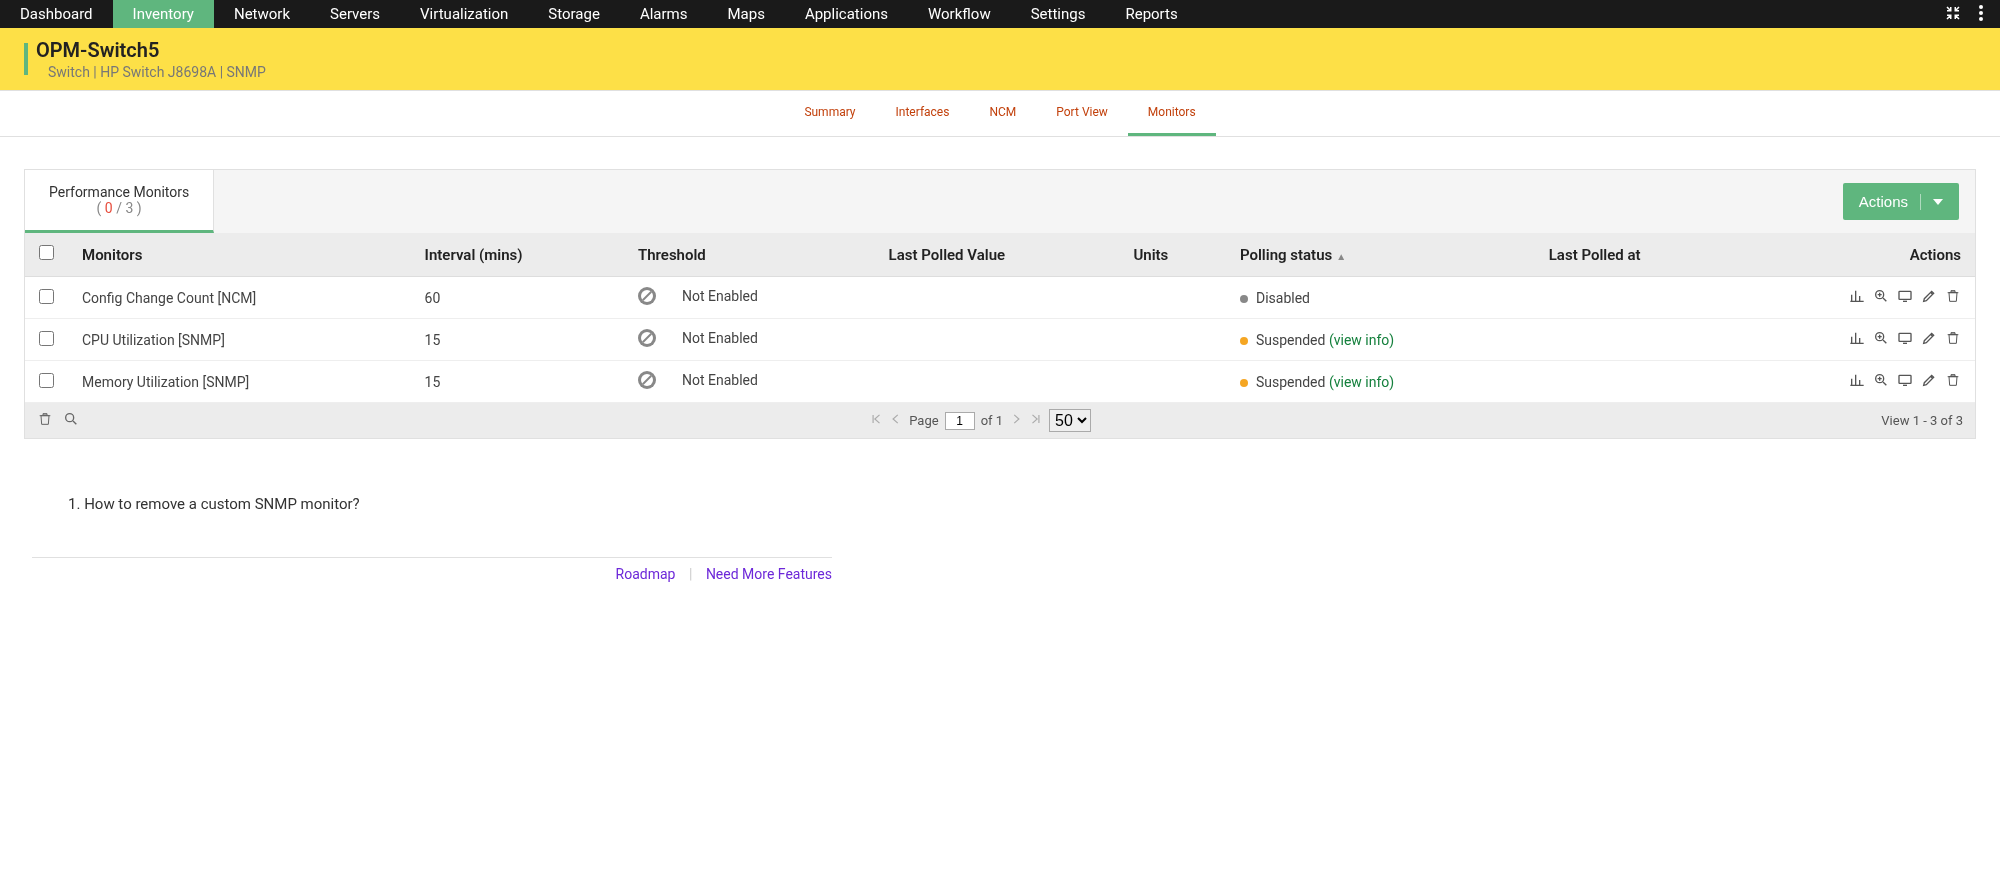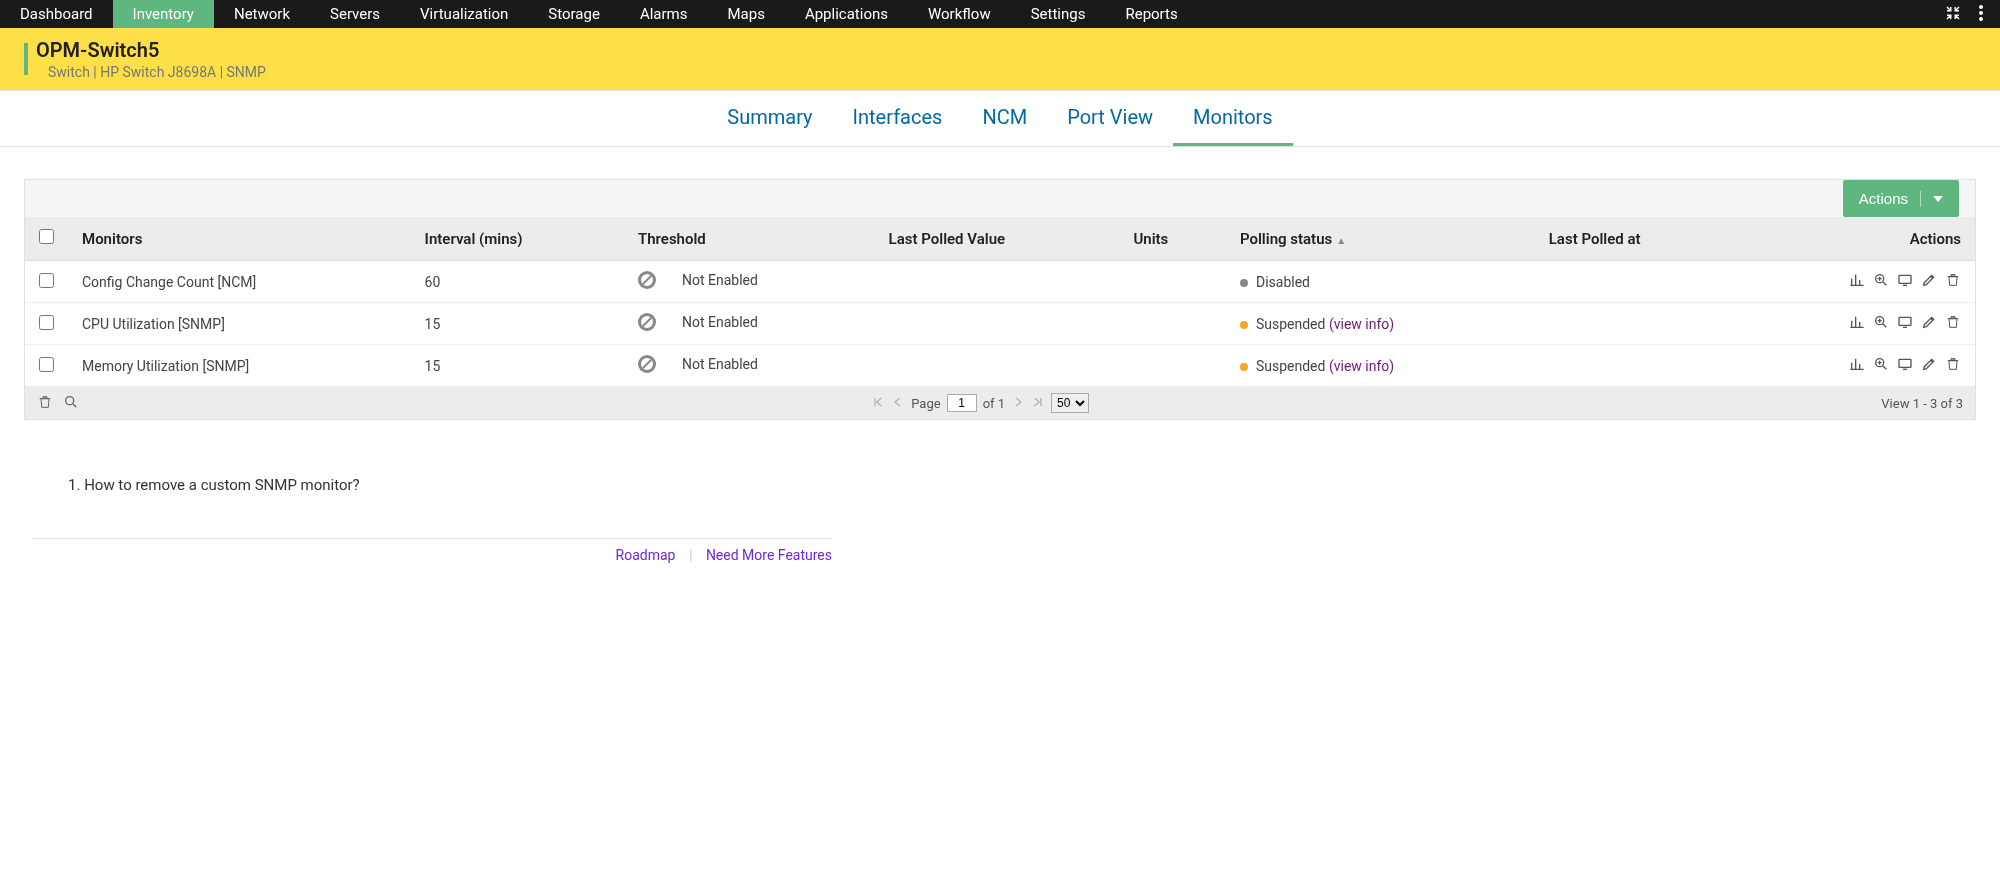--- a/index.html
+++ b/index.html
@@ -15,21 +15,21 @@
 
 
 .page-header { background: #fde047; border-bottom: 1px solid #e0e0e0; padding: 10px 24px; }
 .page-header-title { display: flex; align-items: center; gap: 8px; }
 .page-header-title .bar { width: 4px; height: 32px; background: #5fb67e; }
 .page-header-title h1 { font-size: 20px; font-weight: 600; color: #222; }
 .page-header-sub { color: #777; font-size: 14px; margin-top: 2px; margin-left: 12px; }
 
 
 .subtabs { display: flex; justify-content: center; border-bottom: 1px solid #e0e0e0; background: #fff; }
-.subtab { padding: 14px 20px; cursor: pointer; color: #0369a1; font-size: 20px; border-bottom: 3px solid transparent; text-align: right; }
+.subtab { padding: 14px 20px; cursor: pointer; color: #c2410c; font-size: 12px; border-bottom: 3px solid transparent; text-align: right; }
 .subtab.active { border-bottom-color: #5fb67e; }
 
 
 .content { padding: 32px 24px; }
 .panel { border: 1px solid #e0e0e0; background: #f5f5f5; }
 
 
 .monitor-tabs { display: flex; align-items: center; justify-content: space-between; background: #f5f5f5; }
 .monitor-tabs-left { display: flex; }
 .monitor-tab { padding: 14px 24px; text-align: center; cursor: pointer; border-right: 1px solid #e0e0e0; background: #f5f5f5; }
@@ -47,34 +47,34 @@
 .tbl th { text-align: left; padding: 12px 14px; font-weight: 600; font-size: 15px; color: #222; border-bottom: 1px solid #ddd; }
 .tbl td { padding: 10px 14px; border-bottom: 1px solid #eee; font-size: 14px; color: #444; }
 .tbl input[type="checkbox"] { width: 15px; height: 15px; }
 .threshold-cell { display: inline-flex; align-items: center; gap: 26px; }
 .not-enabled-icon { width: 18px; height: 18px; border-radius: 50%; background: #888; position: relative; display: inline-block; }
 .not-enabled-icon::after { content: ""; position: absolute; left: 3px; top: 3px; width: 12px; height: 12px; border-radius: 50%; background: #fff; }
 .not-enabled-icon::before { content: ""; position: absolute; left: 3px; top: 8px; width: 12px; height: 2px; background: #888; transform: rotate(-45deg); z-index: 1; }
 .dot { width: 8px; height: 8px; border-radius: 50%; display: inline-block; margin-right: 8px; }
 .dot.gray { background: #888; }
 .dot.orange { background: #f5a623; }
-.view-info { color: #701a75; cursor: pointer; }
+.view-info { color: #15803d; cursor: pointer; }
 .sort-ind { display: inline-block; margin-left: 4px; font-size: 10px; color: #888; }
 
 .row-actions { display: flex; gap: 8px; justify-content: flex-end; }
 .row-actions svg { width: 16px; height: 16px; fill: #555; cursor: pointer; }
 
 
 .tbl-footer { background: #ececec; display: flex; align-items: center; justify-content: space-between; padding: 6px 12px; }
 .tbl-footer-left { display: flex; gap: 10px; align-items: center; }
 .tbl-footer-left svg { width: 16px; height: 16px; fill: #666; cursor: pointer; }
 .tbl-footer-center { display: flex; align-items: center; gap: 6px; color: #555; font-size: 13px; }
 .tbl-footer-center svg { width: 14px; height: 14px; fill: #aaa; cursor: pointer; }
 .tbl-footer-center input { width: 30px; text-align: center; border: 1px solid #aaa; padding: 1px; font-size: 12px; }
-.tbl-footer-center select { border: 1px solid #aaa; padding: 1px; font-size: 12px; }
+.tbl-footer-center select { border: 1px solid #aaa; padding: 1px; font-size: 16px; }
 .tbl-footer-right { color: #555; font-size: 13px; }
 
 
 .help { margin-top: 36px; max-width: 800px; margin-left: 8px; }
 .help-tabs { display: flex; align-items: center; justify-content: space-between; border-bottom: 1px solid #e0e0e0; }
 .help-tabs-left { display: flex; gap: 48px; padding-left: 24px; }
 .help-tab { padding: 12px 0; cursor: pointer; font-size: 15px; border-bottom: 3px solid transparent; }
 .help-tab.active { border-bottom-color: #5fb67e; }
 .help-collapse { width: 32px; height: 32px; background: #e74c3c; color: #fff; display: flex; align-items: center; justify-content: center; cursor: pointer; font-size: 18px; }
 .help-body { padding: 20px 36px; font-size: 15px; }
@@ -127,20 +127,24 @@
   <div class="subtab">Interfaces</div>
   <div class="subtab">NCM</div>
   <div class="subtab">Port View</div>
   <div class="subtab active">Monitors</div>
 </div>
 
 <div class="content">
   <div class="panel">
     <div class="monitor-tabs">
       <div class="monitor-tabs-left">
+        <div class="monitor-tab active">
+          <div>Performance Monitors</div>
+          <div class="count">( <span class="red">0</span> / <span>3</span> )</div>
+        </div>
       </div>
       <div class="monitor-tabs-right">
         <button class="actions-btn">
           <span>Actions</span>
           <span class="divider"></span>
           <span class="caret"></span>
         </button>
       </div>
     </div>
 

